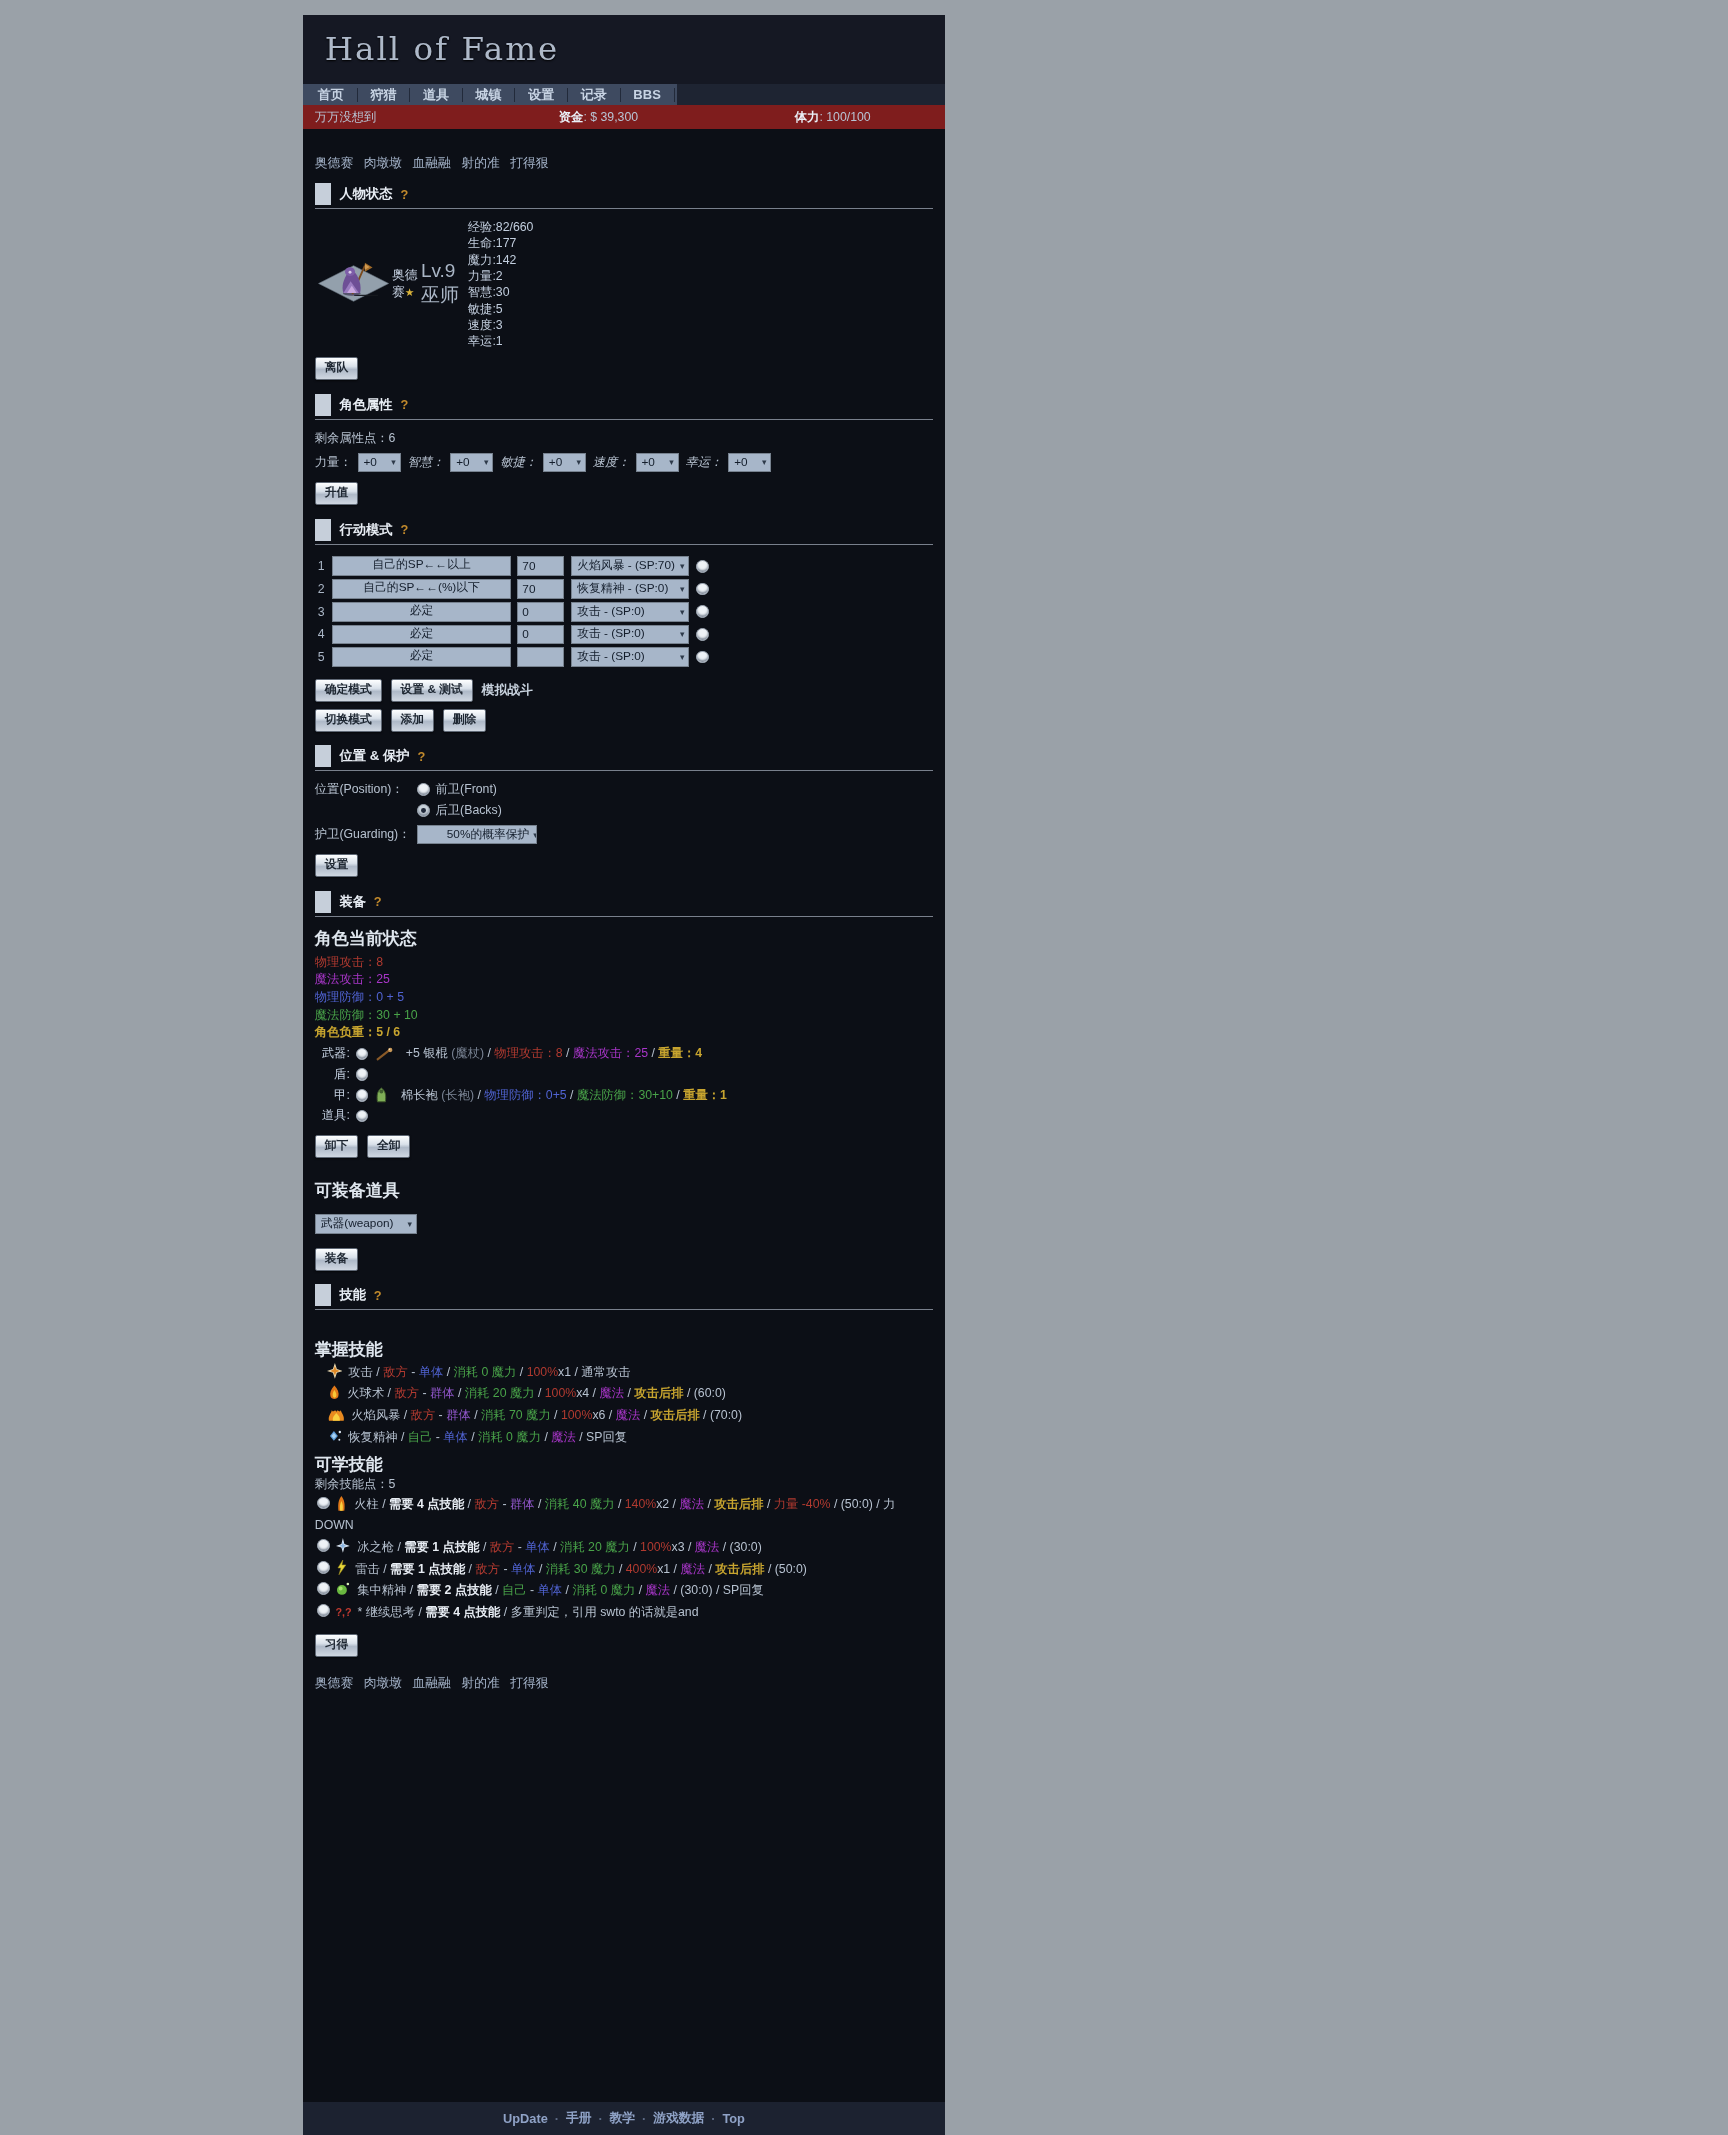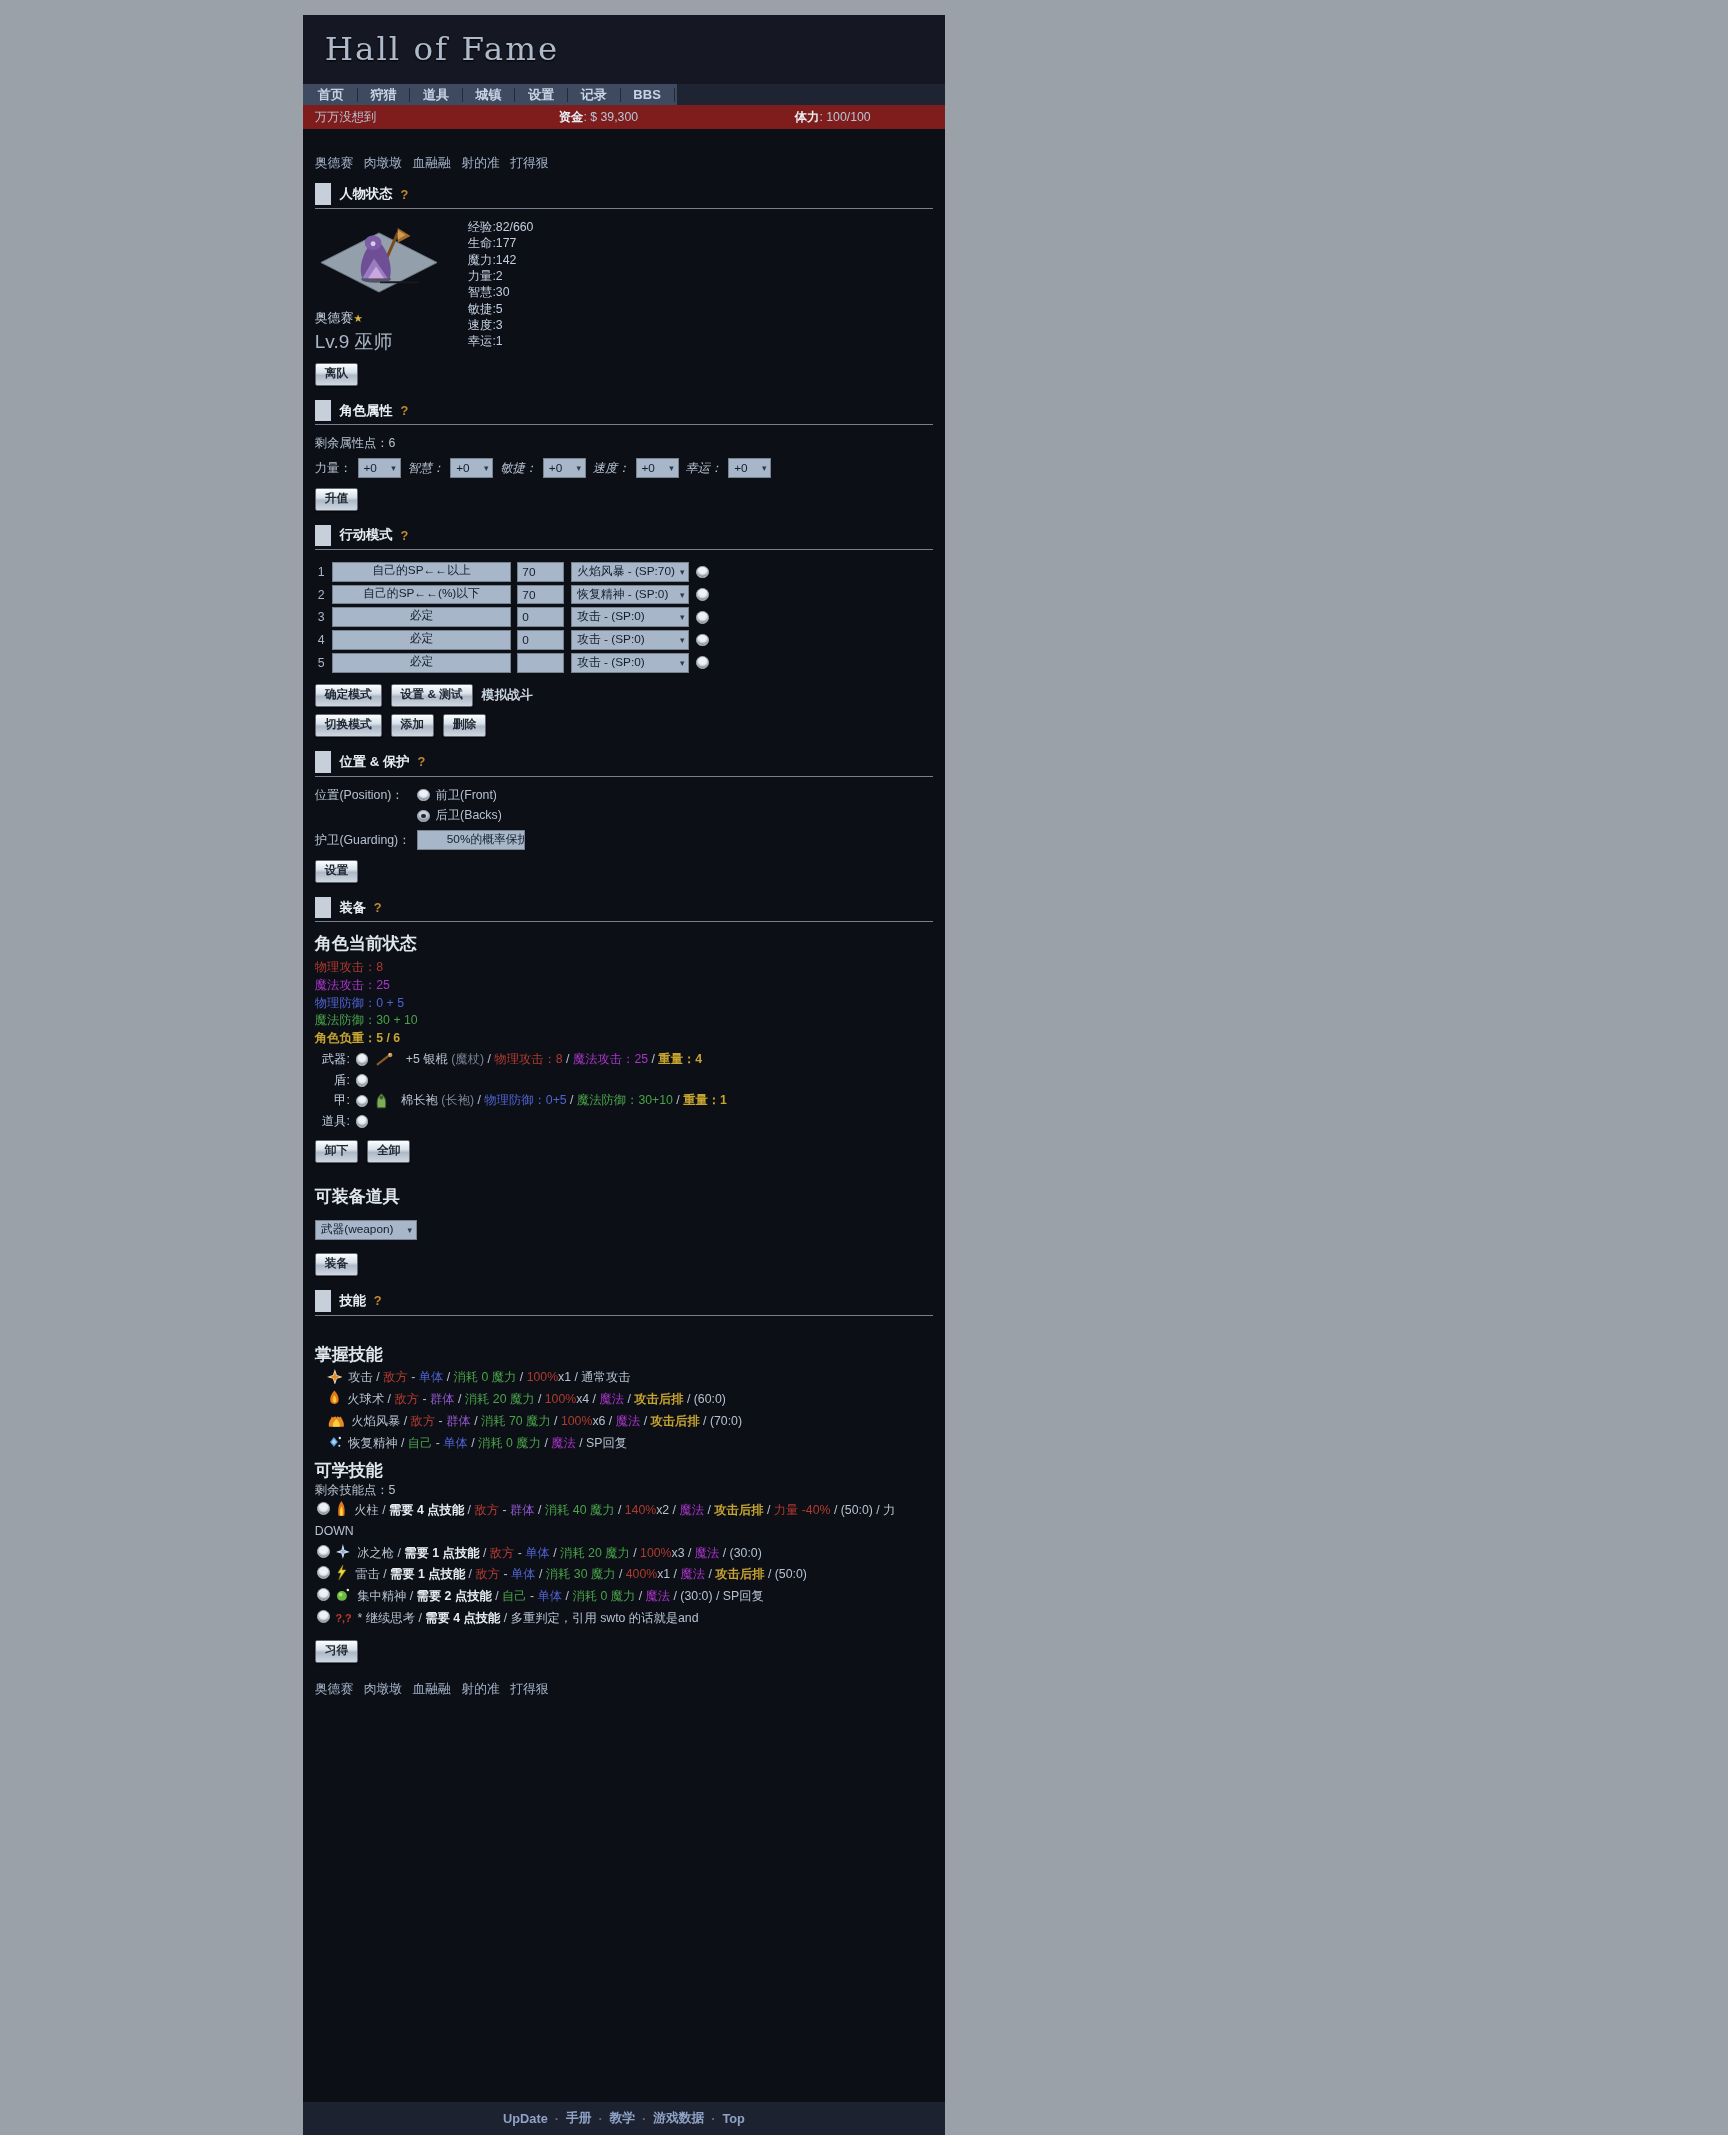--- a/index.html
+++ b/index.html
@@ -23,21 +23,21 @@
   
   .main{flex:1;padding:0 11.8px;box-sizing:border-box;color:#b7c2d0;font-size:12.3px;}
   .members{margin-top:25.6px;font-size:12.8px;}
   .members a{color:#a3b2c8;text-decoration:none;margin-right:6.9px;}
   .sec{display:flex;align-items:center;gap:7.9px;border-bottom:1px solid #79808c;padding-bottom:3px;}
   .sec .blk{width:16.7px;height:21.7px;background:#c6cfda;}
   .sec .ttl{font-weight:bold;color:#e8edf4;font-size:13.3px;}
   .sec .q{color:#c28a2c;font-weight:bold;text-decoration:none;font-size:12.8px;}
   
   .char-row{display:flex;margin-top:7.9px;}
-  .char-left{width:153px;display:flex;flex-direction:column;align-items:flex-start;}
+  .char-left{width:153px;display:flex;flex-direction:row;align-items:center;}
   .char-name{color:#c3cede;font-size:12.8px;margin-top:2px;}
   .char-name .star{color:#d8b23a;font-size:10.8px;}
   .char-class{color:#aab6c6;font-size:19px;margin-top:2px;}
   .char-stats{flex:1;line-height:16.3px;color:#c2cede;padding-top:2px;}
   
   .btn{display:inline-block;padding:2px 8.9px 3px;font:bold 11.8px "Liberation Sans",sans-serif;color:#1e2732;background:linear-gradient(180deg,#fdfeff,#d9e1ea 40%,#aeb9c8 55%,#cfd7e1);border:1px solid #5f6875;border-radius:2px;box-shadow:0 1px 2px rgba(0,0,0,.6);cursor:pointer;}
   
   .sel{display:inline-flex;align-items:center;justify-content:space-between;background:#a7b6c9;color:#141e2c;border:1px solid #77828f;height:19.7px;font-size:11.8px;padding:0 3.9px 0 4.9px;box-sizing:border-box;cursor:pointer;white-space:nowrap;overflow:hidden;}
   .sel .arr{font-size:8.9px;color:#2e3a4a;margin-left:3.9px;}
   .ipt{background:#a7b6c9;border:1px solid #77828f;height:19.7px;box-sizing:border-box;font:11.8px "Liberation Sans",sans-serif;color:#141e2c;padding:0 3.9px;}
@@ -59,21 +59,21 @@
   .btn-row{margin-top:11.8px;display:flex;align-items:center;gap:8.9px;}
   .btn-row.second{margin-top:6.9px;}
   .sim-link{color:#c8d2de;font-weight:bold;font-size:12.8px;text-decoration:none;}
   
   .pos-grid{margin-top:9.9px;display:flex;}
   .pos-label{width:102px;}
   .pos-opts{display:flex;flex-direction:column;gap:3.9px;}
   .pos-opt{display:flex;align-items:center;gap:5.9px;}
   .guard-row{margin-top:5.9px;display:flex;align-items:center;}
   .guard-row .pos-label{width:102px;}
-  .guard-row .sel{width:108px;padding-left:29px;}
+  .guard-row .sel{width:120px;padding-left:29px;}
   
   .sub-title{margin-top:9.9px;font-weight:bold;color:#dfe6ee;font-size:17px;}
   .equip-stats{margin-top:3.9px;line-height:17.7px;font-size:12.3px;}
   .slot-row{display:flex;align-items:center;gap:5.9px;margin-top:3px;min-height:17.7px;}
   .slot-label{width:35px;text-align:right;color:#c2cede;flex:none;}
   .seg{white-space:pre-wrap;}
   .c-red{color:#b13a30;}
   .c-blu{color:#5063d2;}
   .c-vio{color:#9257cc;}
   .c-grn{color:#49a349;}

